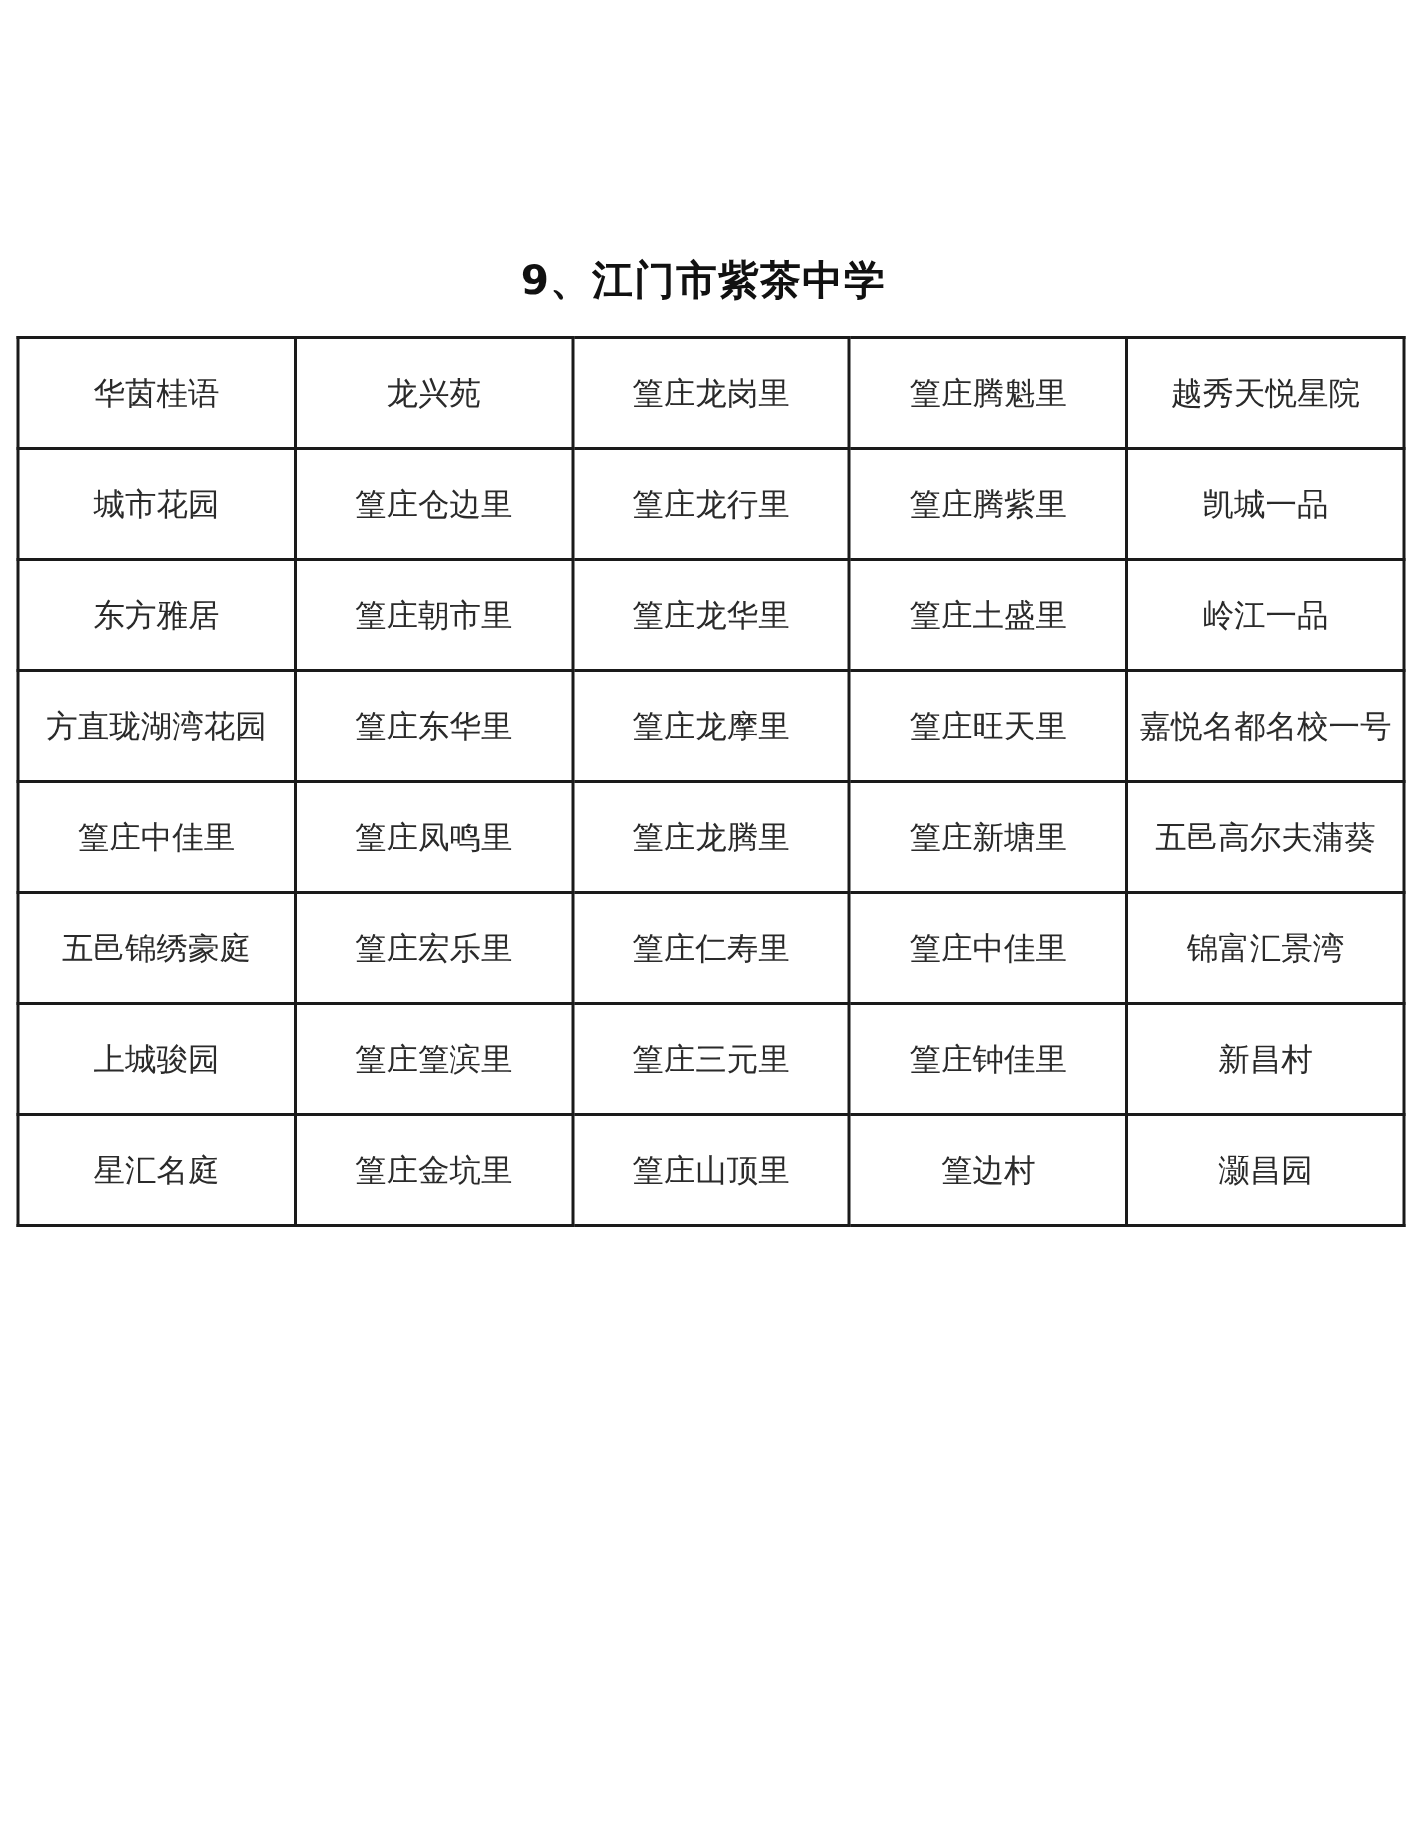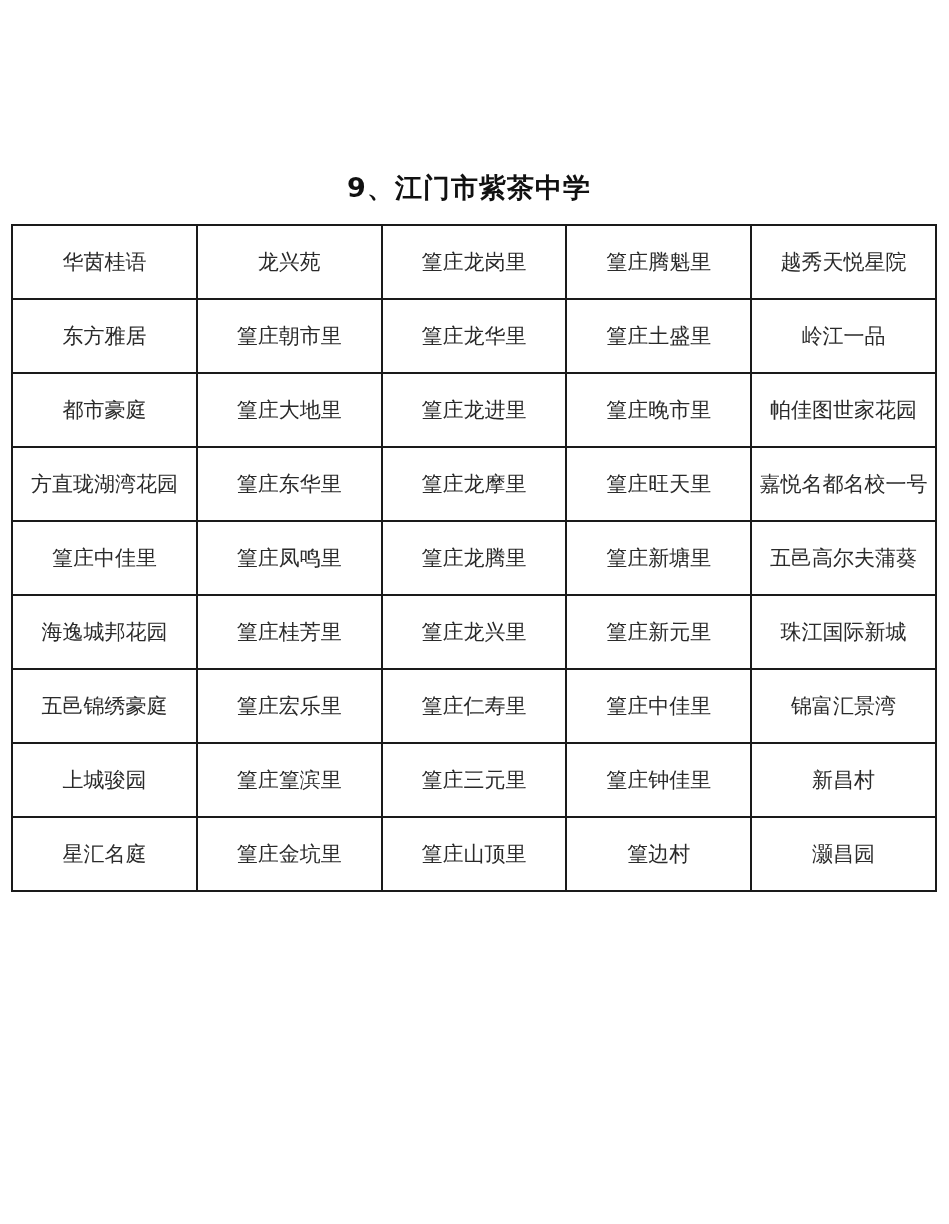--- a/index.html
+++ b/index.html
@@ -60,53 +60,46 @@
   <table class="estates">
     <tbody id="estate-tbody">
     <tr>
           <td>华茵桂语</td>
           <td>龙兴苑</td>
           <td>篁庄龙岗里</td>
           <td>篁庄腾魁里</td>
           <td>越秀天悦星院</td>
         </tr>
         <tr>
+          <td>城市花园</td>
+          <td>篁庄仓边里</td>
+          <td>篁庄龙行里</td>
+          <td>篁庄腾紫里</td>
+          <td>凯城一品</td>
+        </tr>
+        <tr>
           <td>东方雅居</td>
           <td>篁庄朝市里</td>
           <td>篁庄龙华里</td>
           <td>篁庄土盛里</td>
           <td>岭江一品</td>
-        </tr>
-        <tr>
-          <td>都市豪庭</td>
-          <td>篁庄大地里</td>
-          <td>篁庄龙进里</td>
-          <td>篁庄晚市里</td>
-          <td>帕佳图世家花园</td>
         </tr>
         <tr>
           <td>方直珑湖湾花园</td>
           <td>篁庄东华里</td>
           <td>篁庄龙摩里</td>
           <td>篁庄旺天里</td>
           <td>嘉悦名都名校一号</td>
         </tr>
         <tr>
           <td>篁庄中佳里</td>
           <td>篁庄凤鸣里</td>
           <td>篁庄龙腾里</td>
           <td>篁庄新塘里</td>
           <td>五邑高尔夫蒲葵</td>
-        </tr>
-        <tr>
-          <td>海逸城邦花园</td>
-          <td>篁庄桂芳里</td>
-          <td>篁庄龙兴里</td>
-          <td>篁庄新元里</td>
-          <td>珠江国际新城</td>
         </tr>
         <tr>
           <td>五邑锦绣豪庭</td>
           <td>篁庄宏乐里</td>
           <td>篁庄仁寿里</td>
           <td>篁庄中佳里</td>
           <td>锦富汇景湾</td>
         </tr>
         <tr>
           <td>上城骏园</td>

